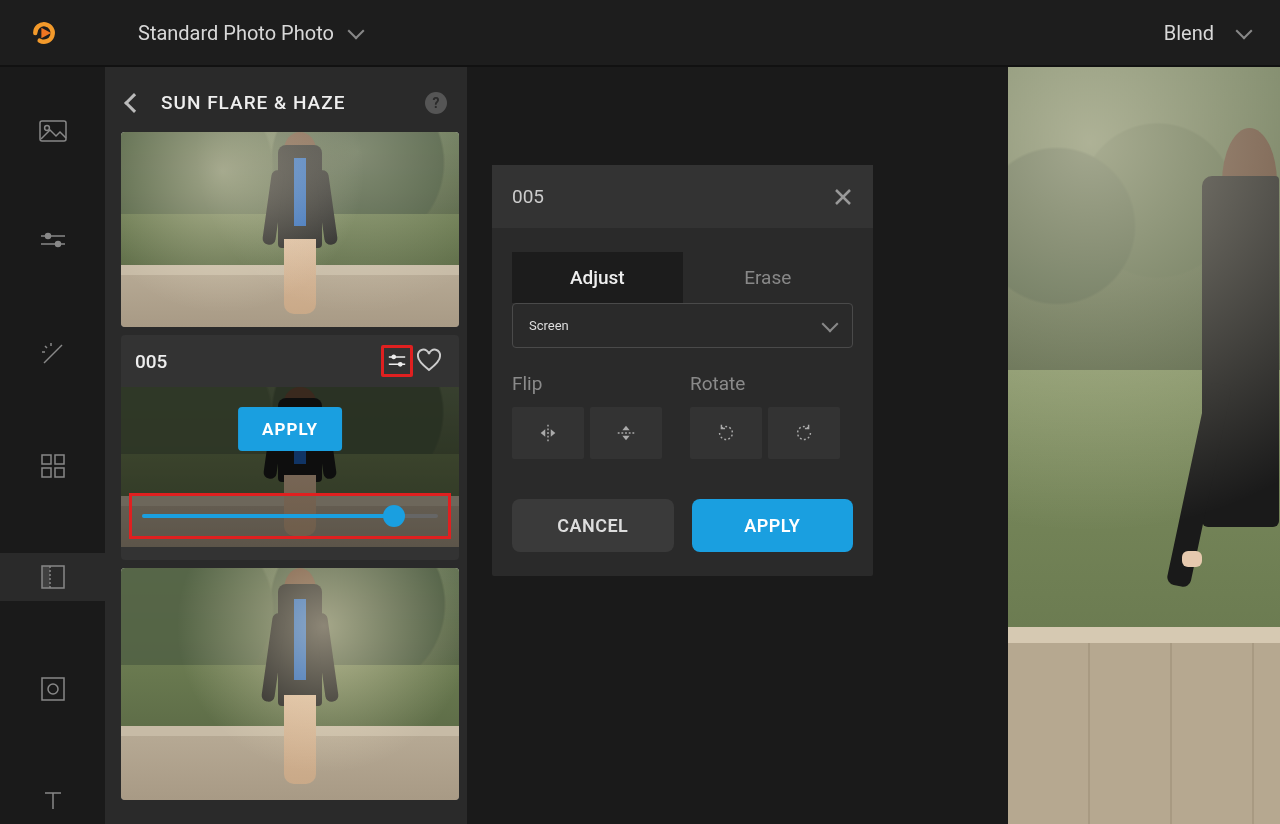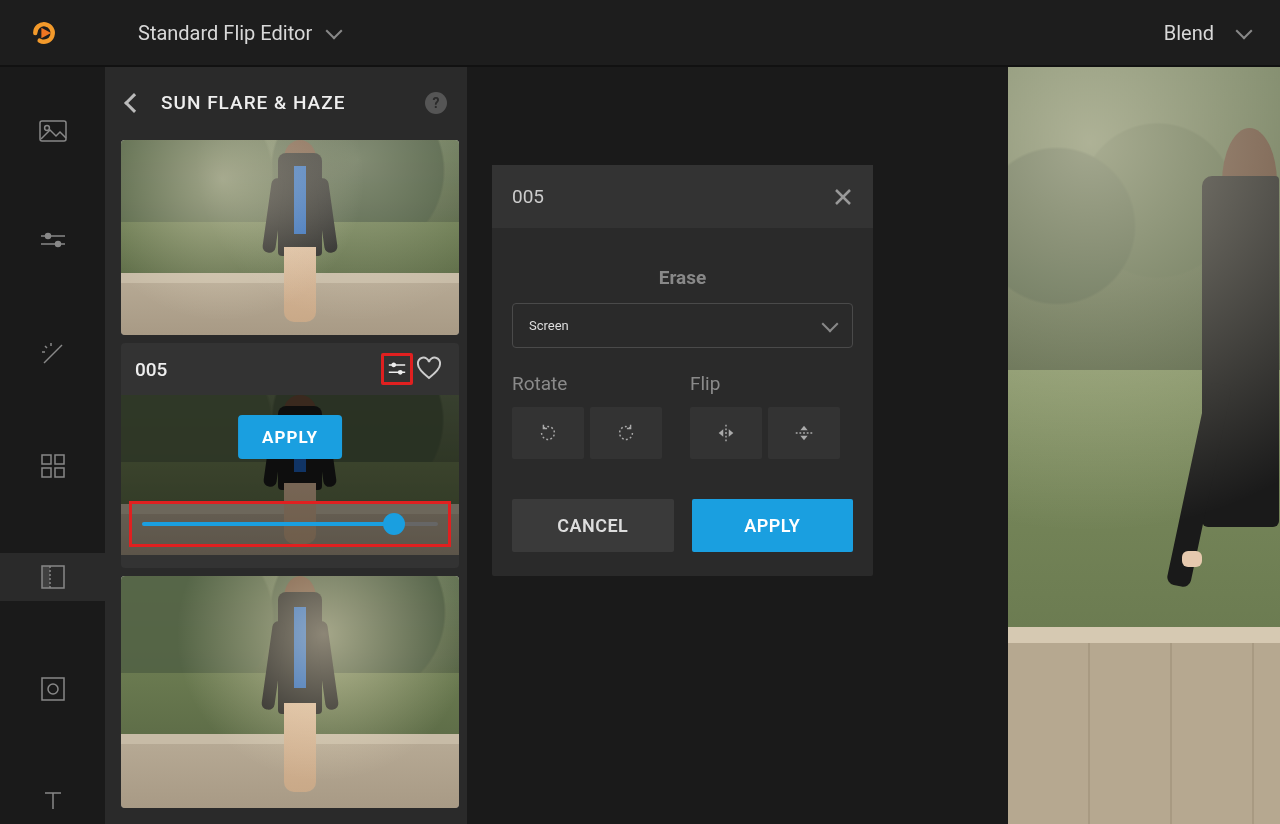--- a/index.html
+++ b/index.html
@@ -10,21 +10,21 @@
 .title-area { display: flex; align-items: center; gap: 16px; color: #d8d8d8; font-size: 20px; font-weight: 400; }
 .chevron-down { width: 12px; height: 12px; border-right: 2px solid #888; border-bottom: 2px solid #888; transform: rotate(45deg); margin-top: -4px; }
 .topbar-spacer { flex: 1; }
 .open-area { display: flex; align-items: center; gap: 24px; color: #d8d8d8; font-size: 20px; }
 .main { display: flex; height: 757px; }
 .sidebar { width: 105px; background: #1a1a1a; display: flex; flex-direction: column; align-items: center; padding-top: 40px; gap: 64px; }
 .sidebar-item { width: 100%; height: 60px; display: flex; align-items: center; justify-content: center; cursor: pointer; }
 .sidebar-item.active { background: #2a2a2a; }
 .sidebar-icon { width: 28px; height: 28px; fill: none; stroke: #888; stroke-width: 1.5; }
 .panel { width: 362px; background: #2a2a2a; padding: 18px 8px 0 8px; display: flex; flex-direction: column; }
-.panel-header { display: flex; align-items: center; padding: 6px 12px 26px 4px; }
+.panel-header { display: flex; align-items: center; padding: 6px 12px 18px 4px; }
 .back-chevron { width: 14px; height: 14px; border-left: 3px solid #bbb; border-bottom: 3px solid #bbb; transform: rotate(45deg); margin-left: 10px; margin-right: 20px; cursor: pointer; }
 .panel-title { font-size: 19px; font-weight: 500; letter-spacing: 1px; color: #eee; flex: 1; }
 .help-icon { width: 22px; height: 22px; border-radius: 50%; background: #555; color: #2a2a2a; display: flex; align-items: center; justify-content: center; font-size: 14px; font-weight: 700; cursor: pointer; }
 .thumbs { flex: 1; overflow: hidden; padding: 0 8px; }
 .thumb { width: 338px; border-radius: 4px; overflow: hidden; margin-bottom: 8px; position: relative; }
 .thumb-img { width: 100%; height: 195px; background: linear-gradient(#888,#777); position: relative; overflow: hidden; }
 .scene { position: absolute; inset: 0; }
 .sky { position: absolute; top: 0; left: 0; right: 0; height: 42%; background: linear-gradient(#cfd4c8, #b8c0b0); }
 .trees { position: absolute; top: 0; left: 0; right: 0; height: 45%; background: radial-gradient(circle at 20% 40%, #4a5a3a 0 30%, transparent 31%), radial-gradient(circle at 70% 35%, #3f4f33 0 35%, transparent 36%), linear-gradient(#5a6a48,#4a5838); opacity: .9; }
 .grass { position: absolute; top: 42%; left: 0; right: 0; height: 30%; background: linear-gradient(#6a7a50,#5d6c47); }
@@ -51,32 +51,32 @@
 .slider-track { position: relative; flex: 1; height: 4px; background: #666; border-radius: 2px; }
 .slider-fill { position: absolute; left: 0; top: 0; bottom: 0; width: 85%; background: #1a9fe0; border-radius: 2px; }
 .slider-thumb { position: absolute; left: 85%; top: 50%; width: 22px; height: 22px; background: #1a9fe0; border-radius: 50%; transform: translate(-50%,-50%); }
 .thumb3 { height: 232px; }
 .content { flex: 1; background: #1a1a1a; position: relative; display: flex; }
 .settings-pop { position: absolute; left: 25px; top: 98px; width: 381px; background: #2a2a2a; border-radius: 2px; padding-bottom: 24px; }
 .pop-header { display: flex; align-items: center; padding: 20px 20px; background: #333; }
 .pop-title { flex: 1; color: #ccc; font-size: 19px; }
 .close-x { width: 20px; height: 20px; stroke: #999; stroke-width: 2.5; cursor: pointer; }
 .seg { display: flex; margin: 24px 20px 0 20px; }
-.seg-btn { flex: 1; text-align: center; padding: 14px 0; font-size: 19px; cursor: pointer; color: #888; font-weight: bold; }
+.seg-btn { flex: 1; text-align: center; padding: 14px 0; font-size: 19px; cursor: pointer; color: #888; }
 .seg-btn.active { background: #1c1c1c; color: #eee; font-weight: 500; }
 .field-label { margin: 24px 20px 10px 20px; color: #8a8a8a; font-size: 19px; }
 .select { margin: 0 20px; border: 1px solid #4a4a4a; border-radius: 4px; padding: 14px 16px; display: flex; align-items: center; cursor: pointer; }
 .select-label { flex: 1; color: #ddd; font-size: 13px; }
 .row2 { display: flex; margin: 24px 20px 0 20px; gap: 28px; }
 .col { }
 .btn-pair { display: flex; gap: 6px; margin-top: 12px; }
 .icon-btn { width: 72px; height: 52px; background: #333; display: flex; align-items: center; justify-content: center; cursor: pointer; border-radius: 2px; }
 .icon-btn svg { width: 22px; height: 22px; stroke: #aaa; fill: none; stroke-width: 1.6; }
 .pop-actions { display: flex; gap: 18px; margin: 40px 20px 0 20px; }
-.btn { flex: 1; text-align: center; padding: 16px 0; font-size: 18px; font-weight: 600; letter-spacing: .5px; border-radius: 2px; cursor: pointer; }
+.btn { flex: 1; text-align: center; padding: 16px 0; font-size: 18px; font-weight: 600; letter-spacing: .5px; border-radius: 8px; cursor: pointer; }
 .btn-cancel { background: #3a3a3a; color: #ddd; }
 .btn-apply { background: #1a9fe0; color: #fff; }
 .preview { position: absolute; right: 0; top: 0; bottom: 0; width: 272px; overflow: hidden; }
 .preview .sky2 { position: absolute; top: 0; left: 0; right: 0; height: 40%; background: linear-gradient(#e8e6d8,#d6d4c6); }
 .preview .trees2 { position: absolute; top: 0; left: 0; right: 0; height: 42%; background: radial-gradient(circle at 18% 50%, #3f4f33 0 28%, transparent 29%), radial-gradient(circle at 55% 42%, #4a5a3a 0 32%, transparent 33%), linear-gradient(#5a6a48,#475536); opacity: .95; }
 .preview .grass2 { position: absolute; top: 40%; left: 0; right: 0; height: 38%; background: linear-gradient(#7c8c5e,#6a7a50); }
 .preview .wall2 { position: absolute; top: 74%; left: 0; right: 0; bottom: 0; background: linear-gradient(#cabda6,#b6a890); }
 .preview .wall2::before { content: ""; position: absolute; top: 0; left: 0; right: 0; height: 16px; background: #d6c9b2; }
 .preview .wall2::after { content: ""; position: absolute; top: 16px; left: 0; right: 0; bottom: 0; background: repeating-linear-gradient(90deg,#b6a890 0 80px,#a89a82 80px 82px); }
 .preview .person { position: absolute; right: -10px; top: 8%; width: 110px; height: 80%; }
@@ -90,21 +90,21 @@
 <body>
 
 <div class="topbar">
   <div class="logo">
     <svg viewBox="0 0 32 32">
         <path d="M6 16a10 10 0 1 1 5 8.6" fill="none" stroke="#f39a2b" stroke-width="5" stroke-linecap="round"></path>
         <path d="M13 10 L24 16 L13 22 Z" fill="#f07522"></path>
       </svg>
   </div>
   <div class="title-area">
-    <span>Standard Flip Editor</span>
+    <span>Standard Photo Photo</span>
     <span class="chevron-down"></span>
   </div>
   <div class="topbar-spacer"></div>
   <div class="open-area">
     <span>Blend</span>
     <span class="chevron-down"></span>
   </div>
 </div>
 
 <div class="main">
@@ -254,63 +254,64 @@
   <div class="content">
     <div class="settings-pop">
       <div class="pop-header">
         <div class="pop-title">005</div>
         <svg class="close-x" viewBox="0 0 20 20">
             <line x1="3" y1="3" x2="17" y2="17"></line>
             <line x1="17" y1="3" x2="3" y2="17"></line>
           </svg>
       </div>
       <div class="seg">
+        <div class="seg-btn active">Adjust</div>
         <div class="seg-btn">Erase</div>
       </div>
       <div class="select">
         <div class="select-label">Screen</div>
         <span class="chevron-down"></span>
       </div>
       <div class="row2">
-        <div class="col">
-          <div class="field-label" style="margin:0 0 0 0;">Rotate</div>
-          <div class="btn-pair">
-            <div class="icon-btn">
-              <svg viewBox="0 0 24 24">
-                  <path d="M5 12a7 7 0 1 0 2.2-5.1" stroke-dasharray="2 2.5"></path>
-                  <path d="M7 3 L7 7 L11 7"></path>
-                </svg>
-            </div>
-            <div class="icon-btn">
-              <svg viewBox="0 0 24 24">
-                  <path d="M19 12a7 7 0 1 1-2.2-5.1" stroke-dasharray="2 2.5"></path>
-                  <path d="M17 3 L17 7 L13 7"></path>
-                </svg>
-            </div>
-          </div>
-        </div>
         <div class="col">
           <div class="field-label" style="margin:0;">Flip</div>
           <div class="btn-pair">
             <div class="icon-btn">
               <svg viewBox="0 0 24 24">
                   <line x1="12" y1="3" x2="12" y2="21" stroke-dasharray="2 2"></line>
                   <path d="M9 8 L4 12 L9 16 Z" fill="#aaa" stroke="none"></path>
                   <path d="M15 8 L20 12 L15 16 Z" fill="#aaa" stroke="none"></path>
                 </svg>
             </div>
             <div class="icon-btn">
               <svg viewBox="0 0 24 24">
                   <line x1="3" y1="12" x2="21" y2="12" stroke-dasharray="2 2"></line>
                   <path d="M8 9 L12 4 L16 9 Z" fill="#aaa" stroke="none"></path>
                   <path d="M8 15 L12 20 L16 15 Z" fill="#aaa" stroke="none"></path>
                 </svg>
             </div>
           </div>
         </div>
+        <div class="col">
+          <div class="field-label" style="margin:0 0 0 0;">Rotate</div>
+          <div class="btn-pair">
+            <div class="icon-btn">
+              <svg viewBox="0 0 24 24">
+                  <path d="M5 12a7 7 0 1 0 2.2-5.1" stroke-dasharray="2 2.5"></path>
+                  <path d="M7 3 L7 7 L11 7"></path>
+                </svg>
+            </div>
+            <div class="icon-btn">
+              <svg viewBox="0 0 24 24">
+                  <path d="M19 12a7 7 0 1 1-2.2-5.1" stroke-dasharray="2 2.5"></path>
+                  <path d="M17 3 L17 7 L13 7"></path>
+                </svg>
+            </div>
+          </div>
+        </div>
       </div>
       <div class="pop-actions">
         <div class="btn btn-cancel">CANCEL</div>
         <div class="btn btn-apply">APPLY</div>
       </div>
     </div>
 
     <div class="preview">
       <div class="sky2"></div>
         <div class="trees2"></div>

